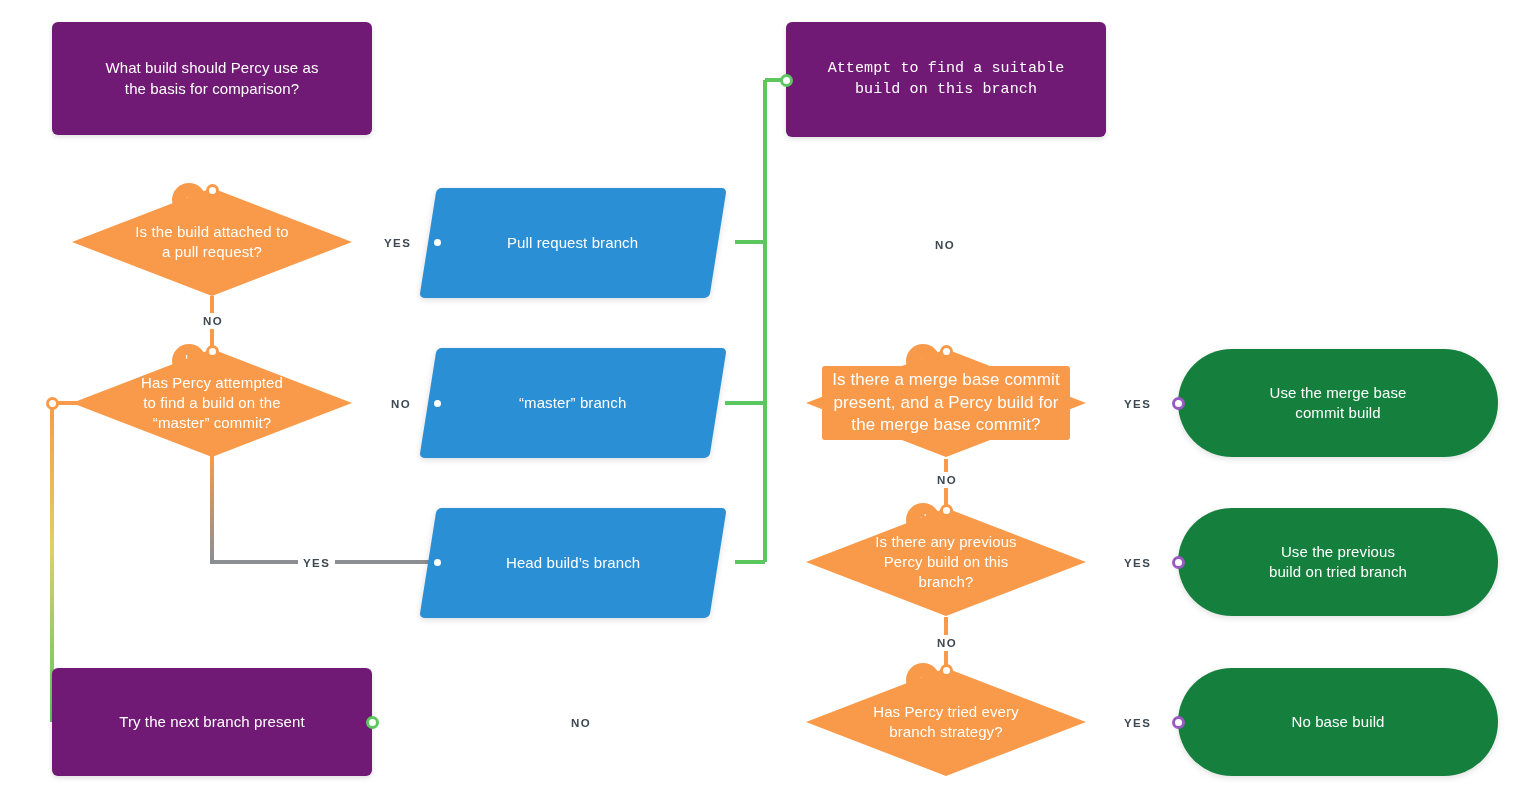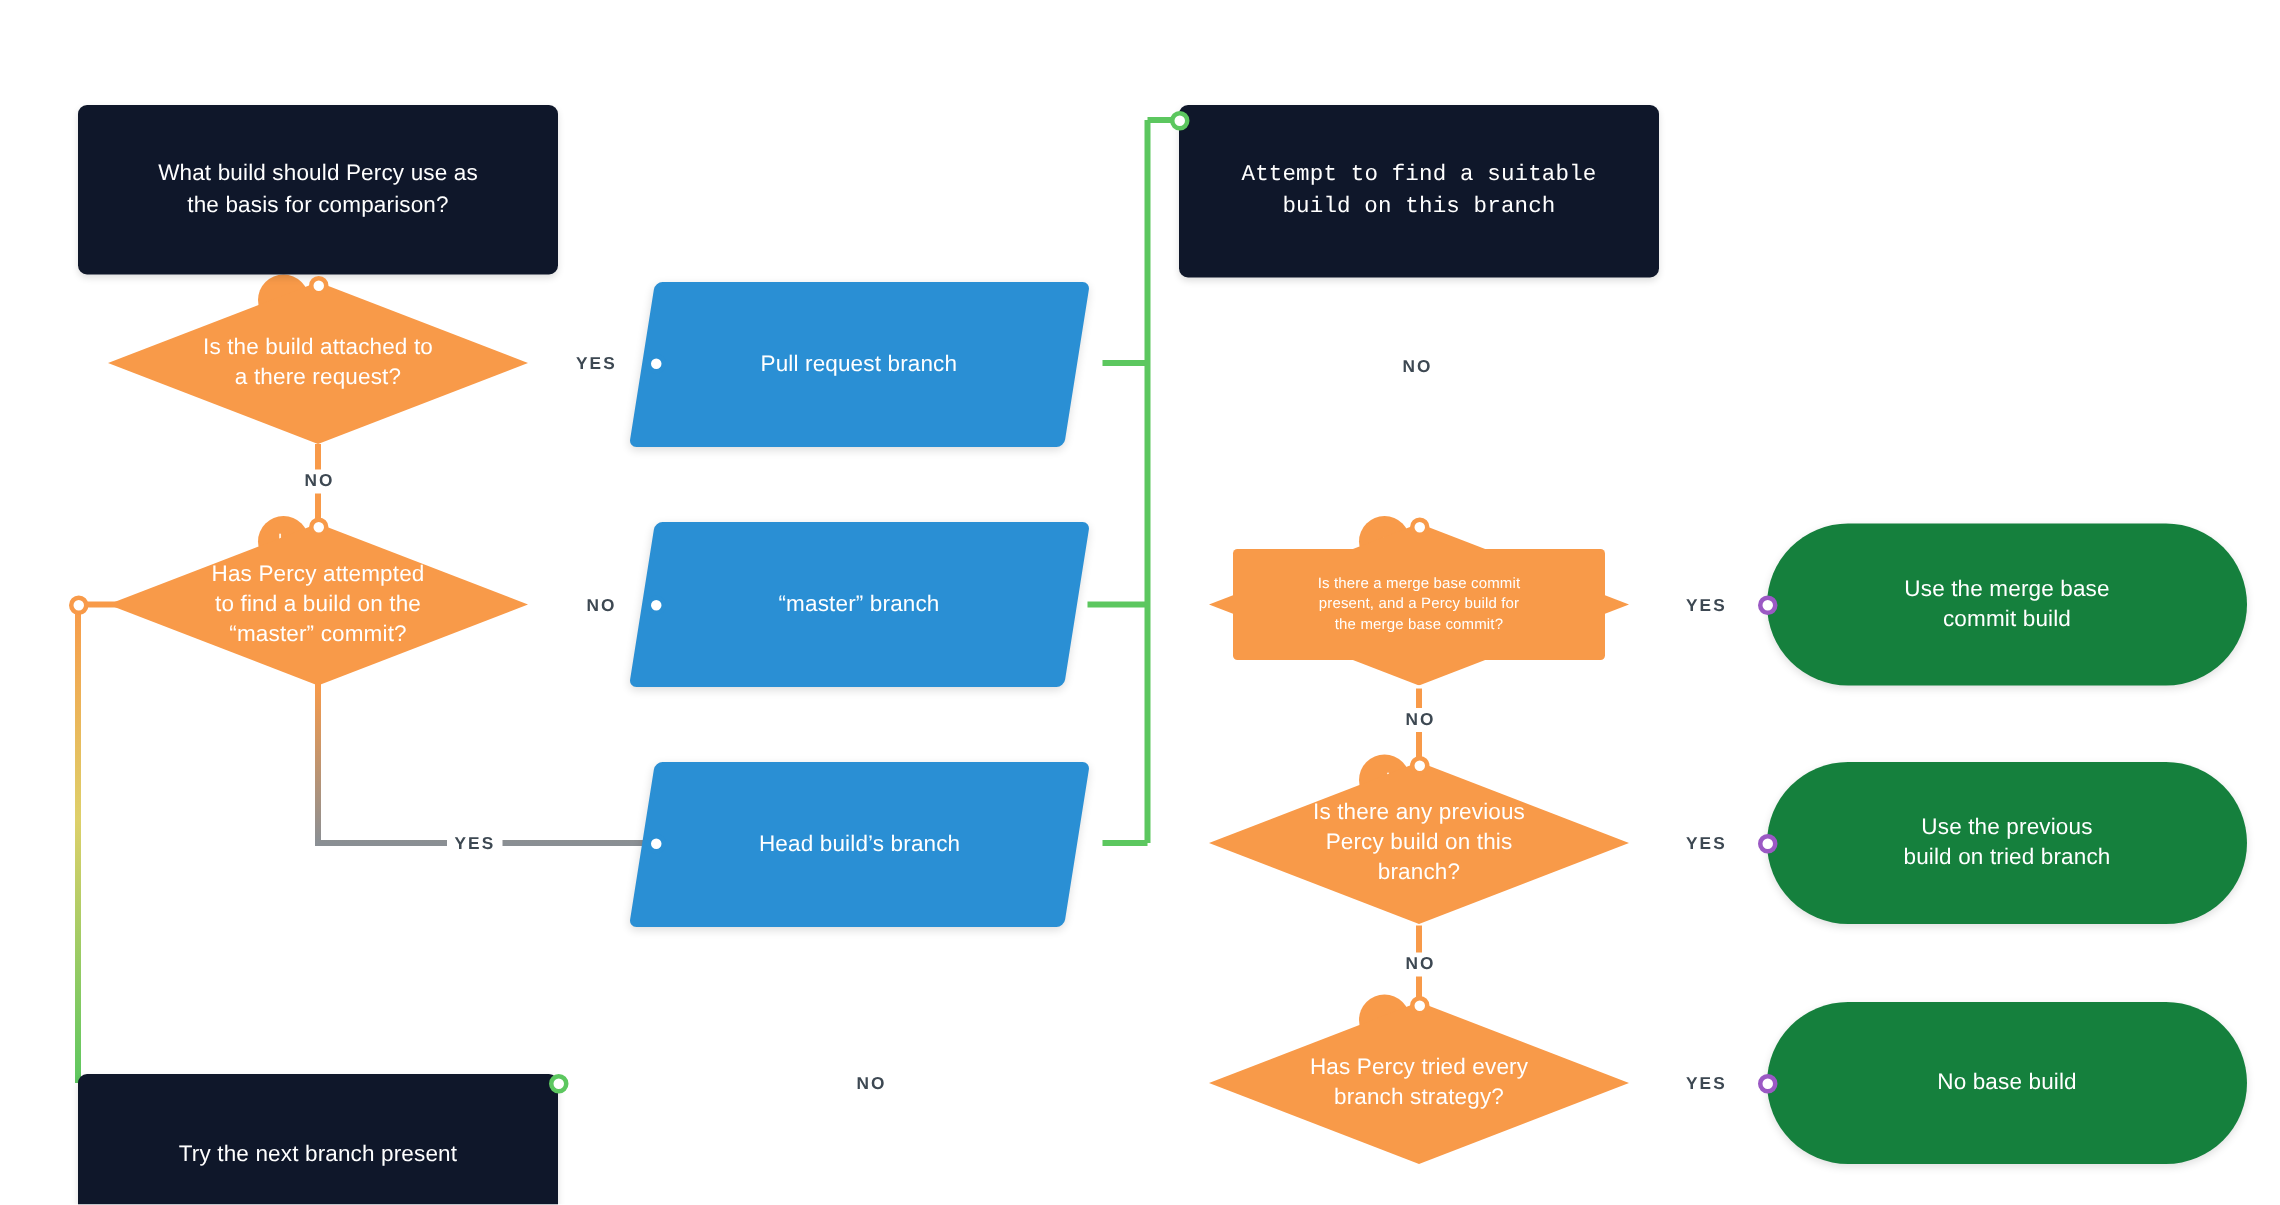--- a/index.html
+++ b/index.html
@@ -39,24 +39,23 @@
     z-index: 5;
   }
   .node .label {
     position: relative;
     z-index: 3;
     padding: 0 12px;
     white-space: pre-line;
   }
   
   .n-green {
-    background: #0f172a;
+    background: #701a75;
     border-radius: 6px;
     box-shadow: 0 2px 5px rgba(0,0,0,0.13);
-    margin-top: 48px;
   }
   
   .n-blue {
     background: #2a8fd4;
     transform: skewX(-9deg);
     border-radius: 5px;
     box-shadow: 0 2px 6px rgba(0,0,0,0.14);
   }
   .n-blue .label {
     transform: skewX(9deg);
@@ -256,21 +255,21 @@
 
   <div class="node n-green" style="left:786px; top:22px; width:320px; height:115px;font-family:Liberation Mono, monospace;">
     <span class="label">Attempt to find a suitable
 build on this branch</span>
   </div>
   <div class="port green" style="left:780px; top:74px;"></div>
 
   <div class="node n-diamond" style="left:72px; top:188px; width:280px; height:108px;">
     <div class="dshape"></div>
     <span class="label">Is the build attached to
-a there request?</span>
+a pull request?</span>
   </div>
   <div class="tag" style="left:172px; top:183px;">
     <span>a</span>
   </div>
   <div class="port orange" style="left:206px; top:184px;"></div>
   <div class="port blue" style="left:431px; top:236px;"></div>
 
   <div class="node n-diamond" style="left:72px; top:349px; width:280px; height:108px;">
     <div class="dshape"></div>
     <span class="label">Has Percy attempted
@@ -290,21 +289,21 @@
   </div>
 
   <div class="node n-blue" style="left:428px; top:348px; width:290px; height:110px;">
     <span class="label">“master” branch</span>
   </div>
 
   <div class="node n-blue" style="left:428px; top:508px; width:290px; height:110px;">
     <span class="label">Head build’s branch</span>
   </div>
 
-  <div class="node n-diamond" style="left:806px; top:349px; width:280px; height:108px; font-size:10px;">
+  <div class="node n-diamond" style="left:806px; top:349px; width:280px; height:108px; font-size:17px;">
     <div class="dshape"></div>
     <div class="dtextbg" style="left:16px; right:16px; top:17px; bottom:17px;"></div>
     <span class="label" style="padding:0 2px;">Is there a merge base commit
 present, and a Percy build for
 the merge base commit?</span>
   </div>
   <div class="tag" style="left:906px; top:344px;">
     <span>c</span>
   </div>
   <div class="port orange" style="left:940px; top:345px;"></div>

